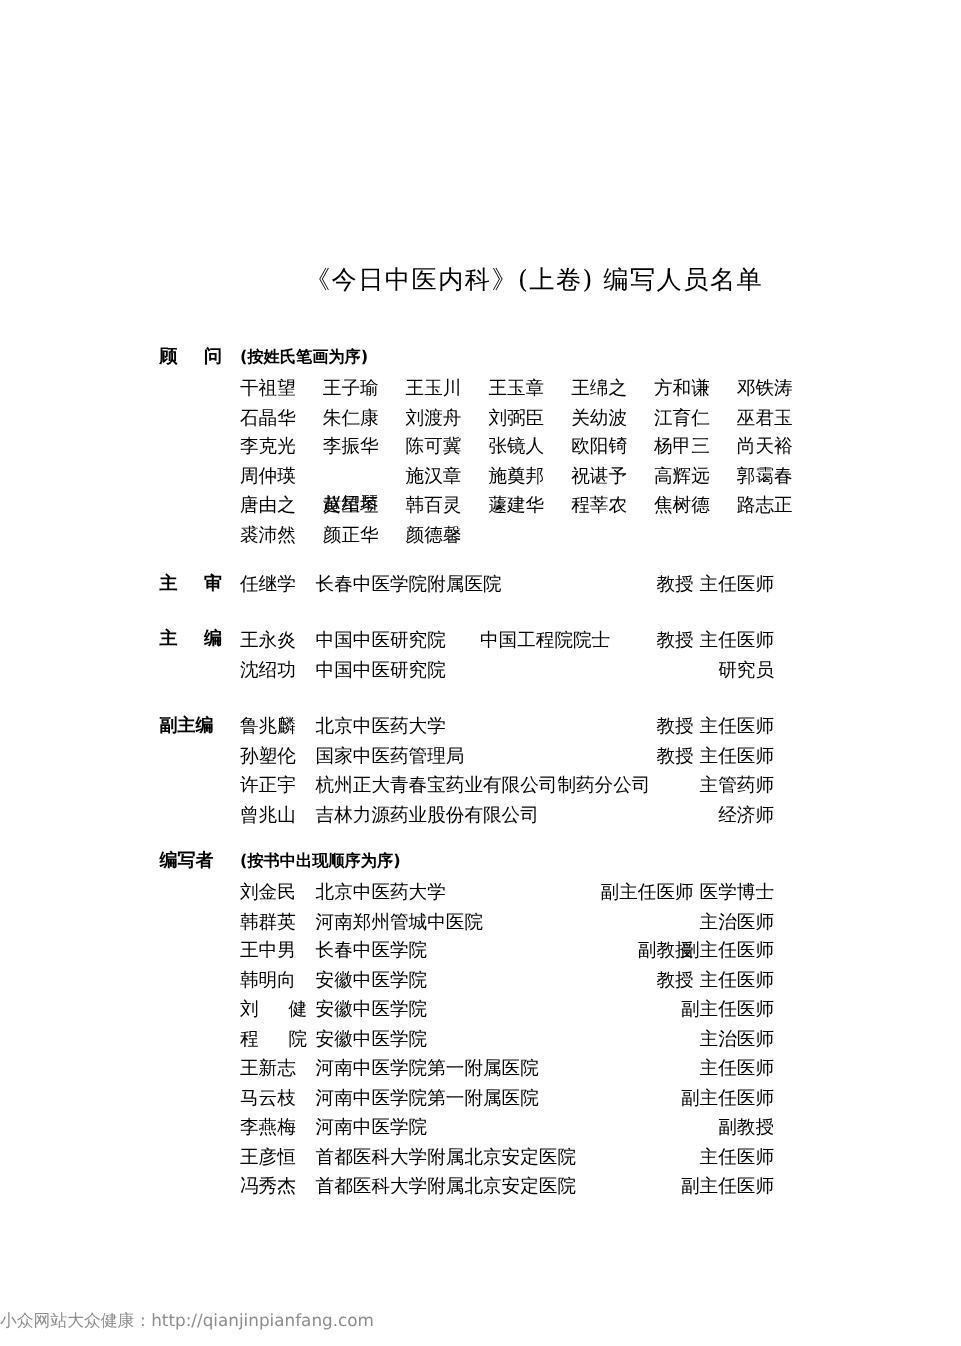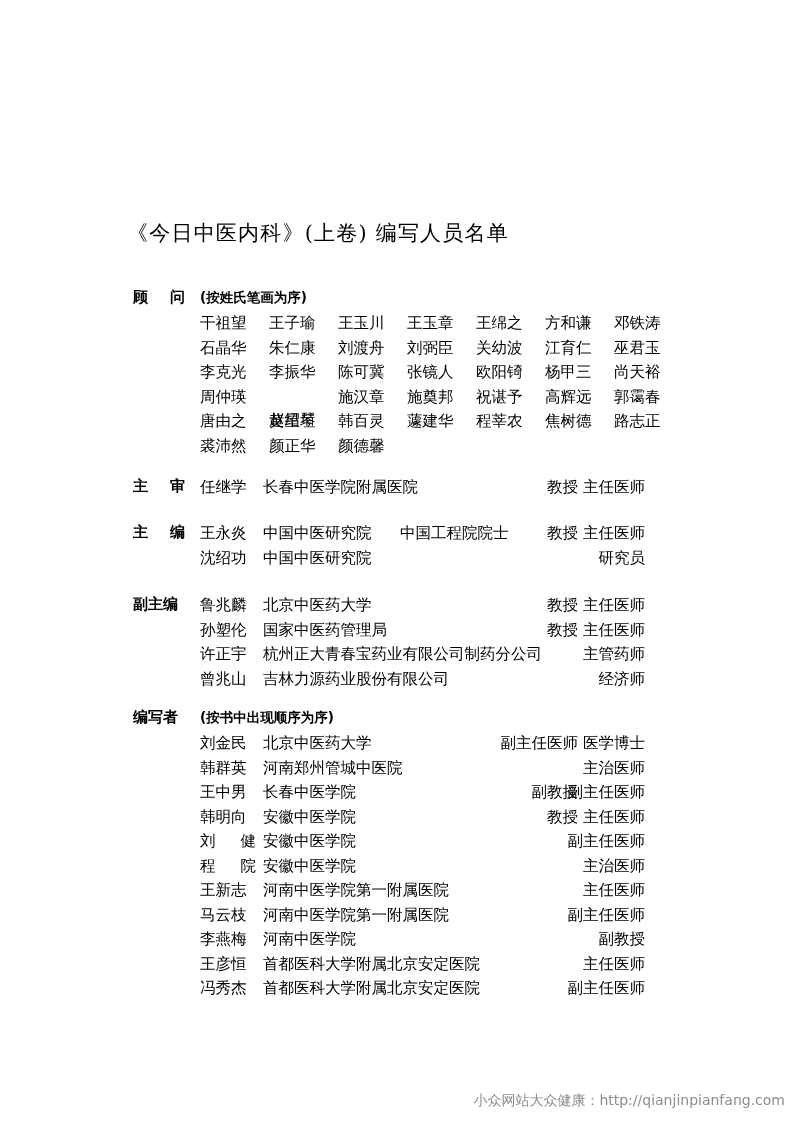--- a/index.html
+++ b/index.html
@@ -34,21 +34,21 @@
     letter-spacing: 3px;
     line-height: 34px;
     font-family: "DejaVu Sans", "Liberation Sans", sans-serif;
     -webkit-text-stroke: 0.6px #000;
   }
   .title-sub {
     position: absolute;
     left: 0;
     top: 219px;
     width: 636px;
-    text-align: center;
+    text-align: right;
     font-size: 21px;
     font-weight: normal;
     letter-spacing: 1.2px;
     line-height: 28px;
     font-family: "DejaVu Serif", "Liberation Serif", serif;
   }
 
   
   .roster {
     position: absolute;
@@ -152,21 +152,21 @@
     white-space: nowrap;
     font-family: "DejaVu Serif", "Liberation Serif", serif;
   }
 
   
   .footer {
     position: absolute;
     left: 0;
     top: 1092px;
     width: 801px;
-    text-align: right;
+    text-align: left;
     padding-right: 16px;
     box-sizing: border-box;
     font-size: 14px;
     color: #8d8d8d;
     white-space: nowrap;
     font-family: "DejaVu Sans", "Liberation Sans", sans-serif;
   }
 </style>
 </head>
 <body>

